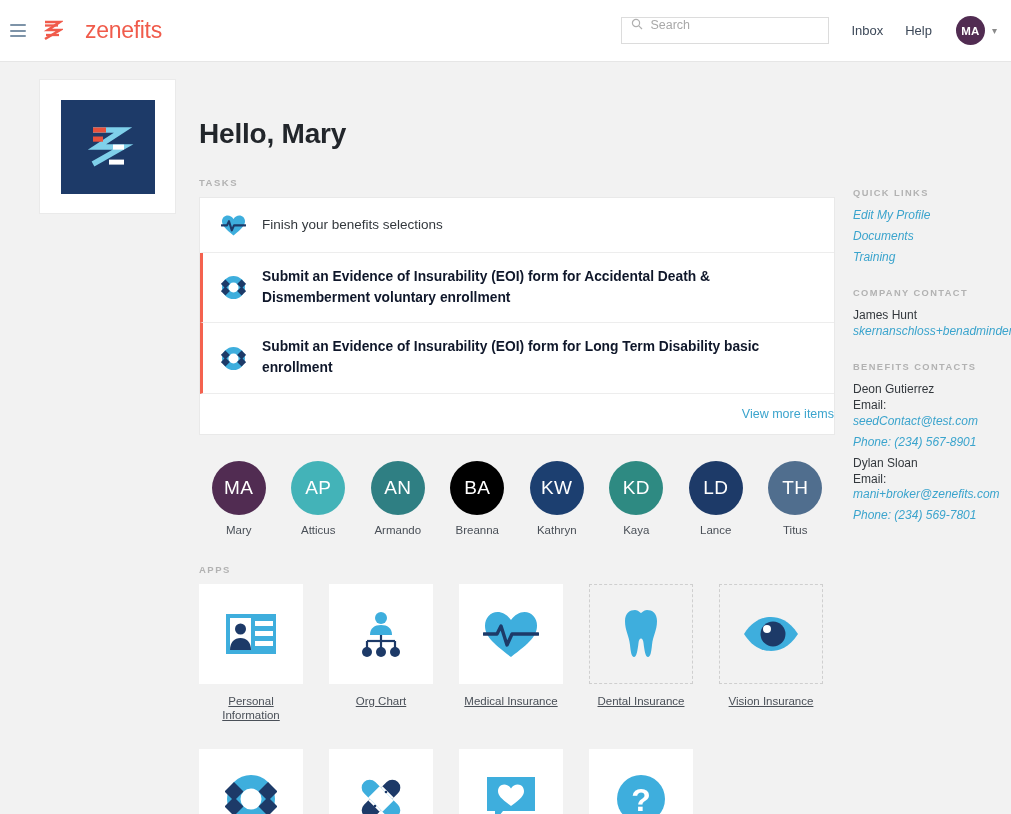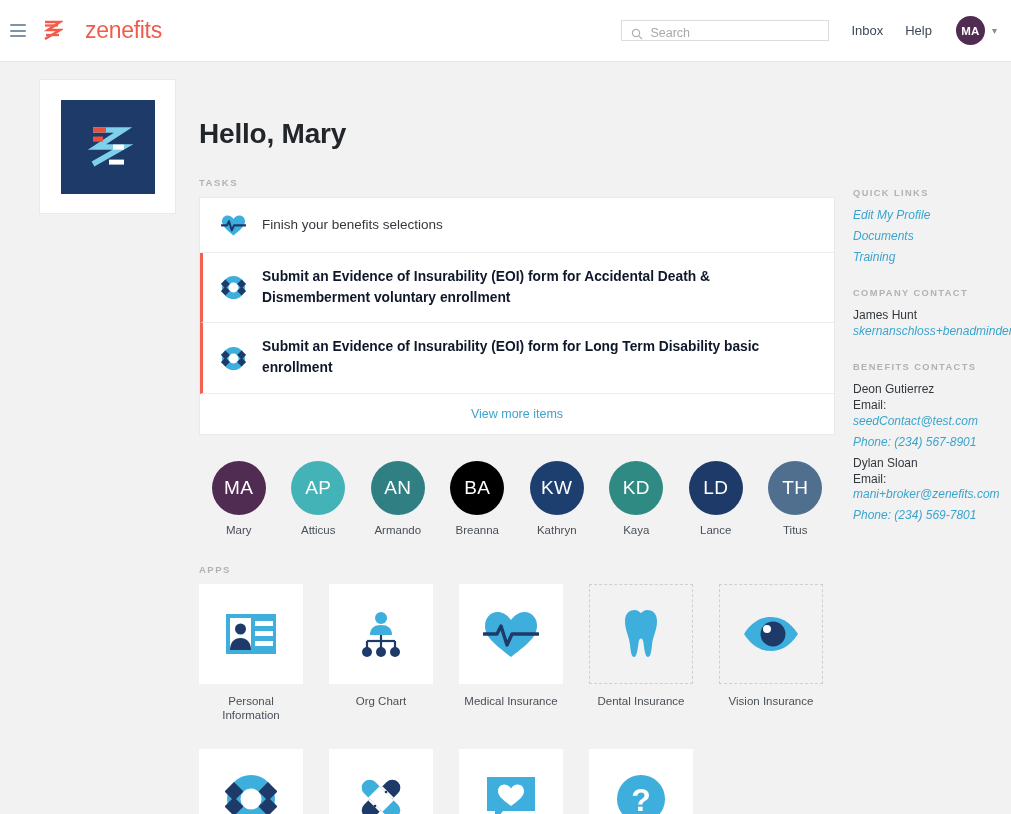--- a/index.html
+++ b/index.html
@@ -54,25 +54,25 @@
   }
   .header-right {
     margin-left: auto;
     display: flex;
     align-items: center;
     gap: 0;
     padding-right: 14px;
   }
   .search-box {
     width: 208px;
-    height: 21px;
+    height: 27px;
     border: 1px solid #dcdcdc;
     background: #fff;
     display: flex;
-    align-items: flex-end;
+    align-items: flex-start;
     padding: 0 9px;
     gap: 7px;
   }
   .search-box svg { flex: none; }
   .search-input {
     border: none;
     outline: none;
     font-size: 12.5px;
     color: #6b6b6b;
     font-family: "Liberation Sans", sans-serif;
@@ -170,21 +170,21 @@
     font-size: 13.5px;
     color: #33383d;
     line-height: 1.5;
   }
   .task-row.urgent .task-text {
     font-weight: 700;
     font-size: 13.8px;
     color: #0f172a;
   }
   .view-more {
-    text-align: center;
+    text-align: right;
     padding: 13px 0;
     font-size: 12.5px;
     color: #3ba4cd;
     cursor: pointer;
   }
 
   
   .team-wrap { margin-top: 26px; }
   .team-row {
     display: flex;
@@ -237,20 +237,21 @@
   .app-tile.empty {
     background: transparent;
     border: 1px dashed #cfcfcf;
   }
   .app-label {
     margin-top: 10px;
     font-size: 11.5px;
     color: #4a5058;
     text-align: center;
     line-height: 1.28;
+    text-decoration: underline;
   }
 
   
   .right-col {
     position: absolute;
     left: 853px; top: 188px;
     width: 152px;
   }
   .rs-label {
     font-size: 9.3px;

